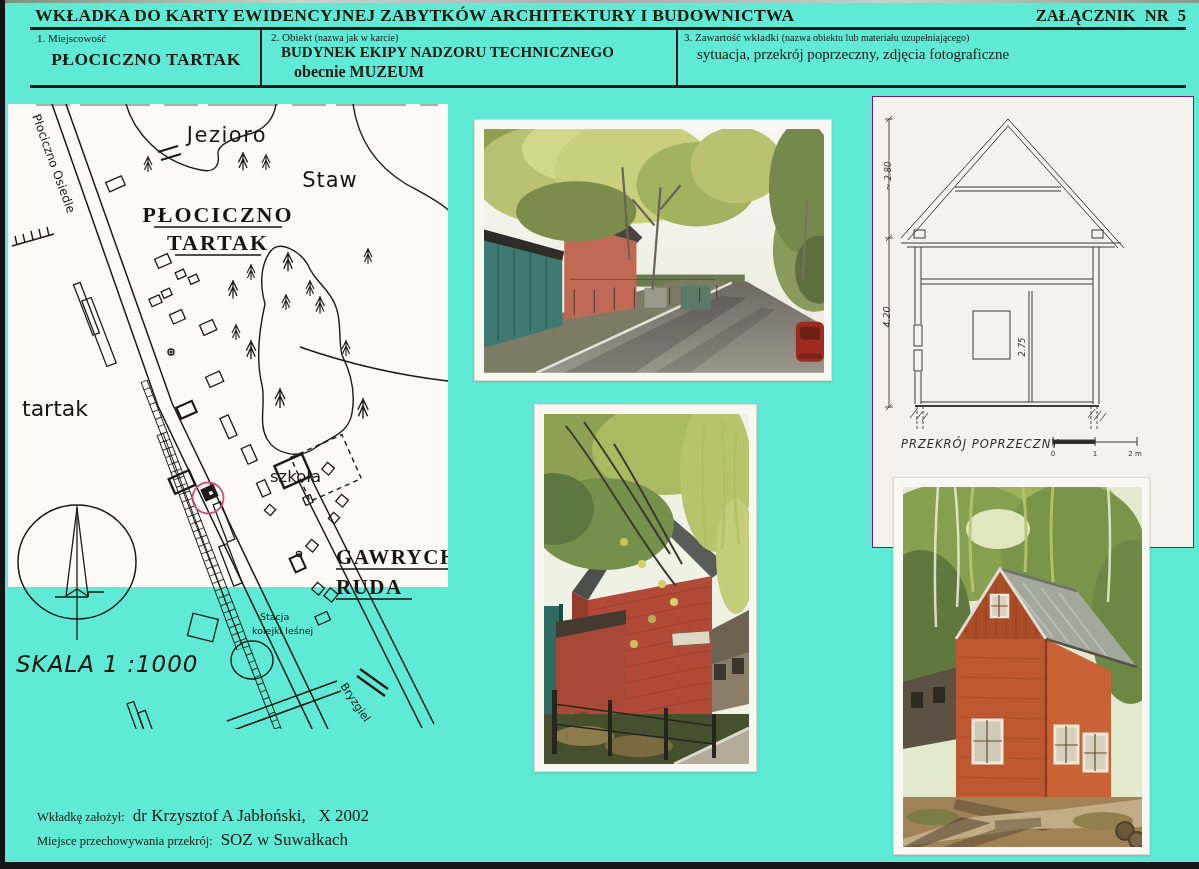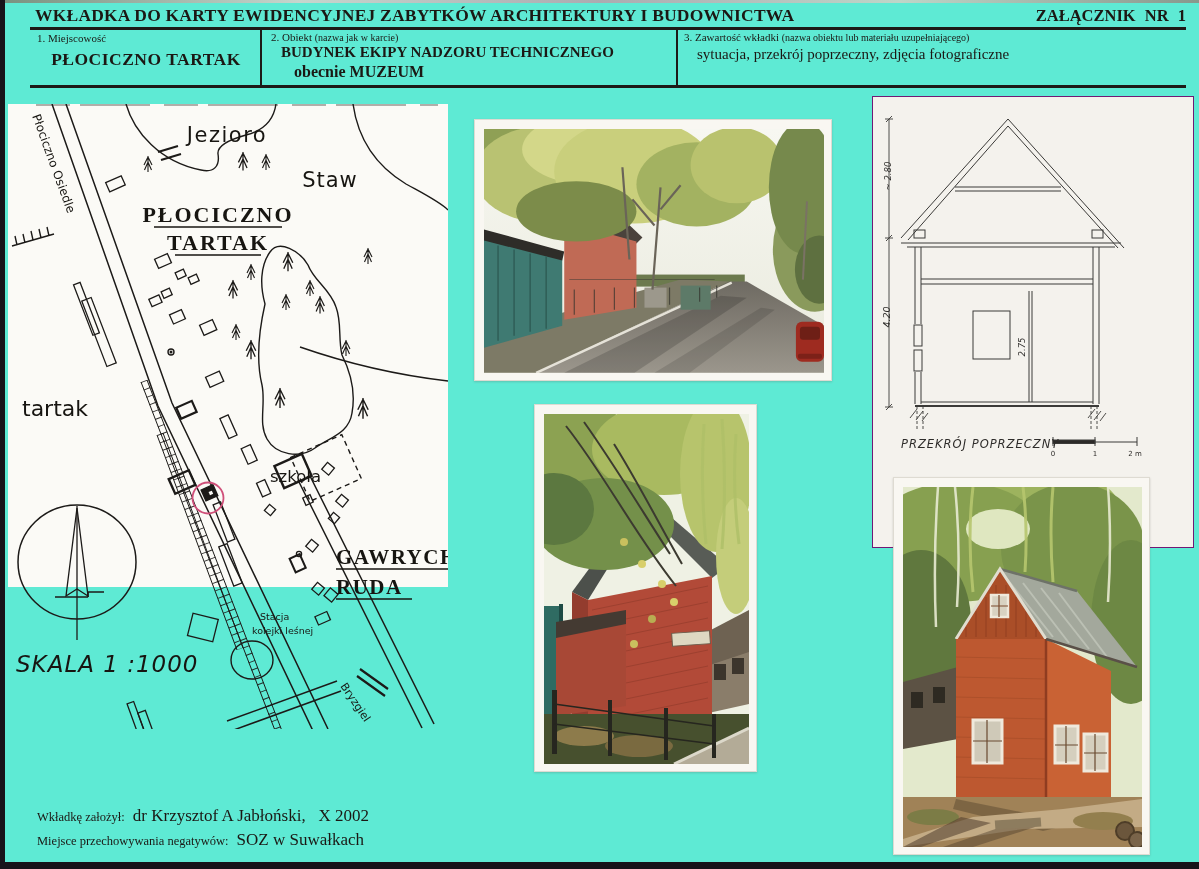--- a/index.html
+++ b/index.html
@@ -59,21 +59,21 @@
 </head>
 <body>
 
 <div class="sheet">
 
   <div class="edge-top"></div>
   <div class="edge-left"></div>
   <div class="edge-bottom"></div>
 
   <div class="page-title">WKŁADKA DO KARTY EWIDENCYJNEJ ZABYTKÓW ARCHITEKTURY I BUDOWNICTWA</div>
-  <div class="attachment">ZAŁĄCZNIK  NR  1</div>
+  <div class="attachment">ZAŁĄCZNIK  NR  5</div>
 
   <div class="rule-top"></div>
   <div class="rule-bottom"></div>
   <div class="vline v1"></div>
   <div class="vline v2"></div>
 
   <div class="fld-label f1-label">1. Miejscowość</div>
   <div class="f1-value">PŁOCICZNO  TARTAK</div>
 
   <div class="fld-label f2-label">
@@ -435,15 +435,15 @@
     <ellipse cx="200" cy="334" rx="30" ry="9" fill="#937f4e"></ellipse>
     <polygon points="0,360 58,330 88,336 18,360" fill="#4e3d2c" opacity=".55"></polygon>
     <polygon points="40,360 110,336 132,340 70,360" fill="#4e3d2c" opacity=".45"></polygon>
     <rect x="92" y="332" width="46" height="9" fill="#8d7c5e" transform="rotate(-4 115 336)"></rect>
     <circle cx="222" cy="344" r="9" fill="#6b563c" stroke="#4e3d28" stroke-width="2"></circle>
     <circle cx="234" cy="353" r="8" fill="#7a644a" stroke="#4e3d28" stroke-width="2"></circle>
   </svg>
   </div>
 
   <div class="footer-line fl1"><span class="footer-label">Wkładkę założył:</span><span class="footer-value">dr Krzysztof A Jabłoński,   X 2002</span></div>
-  <div class="footer-line fl2"><span class="footer-label">Miejsce przechowywania negatywów:</span><span class="footer-value">SOZ w Suwałkach</span></div>
+  <div class="footer-line fl2"><span class="footer-label">Miejsce przechowywania przekrój:</span><span class="footer-value">SOZ w Suwałkach</span></div>
 
 </div>
 
 </body></html>

